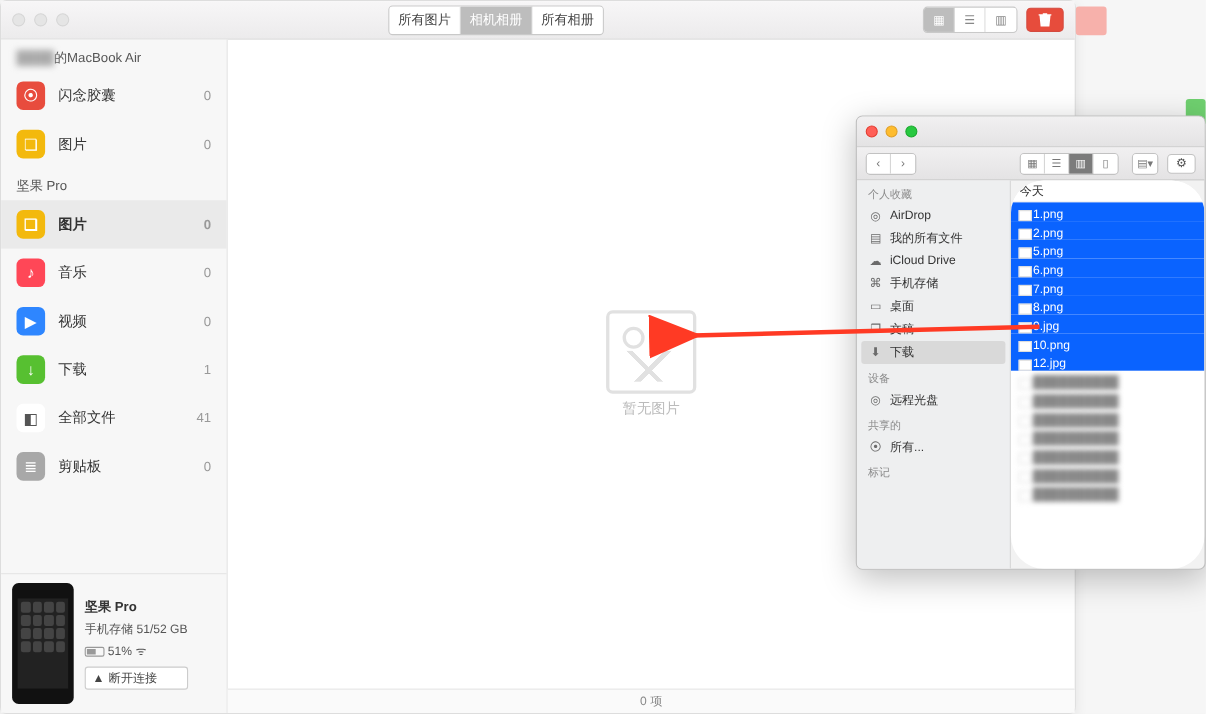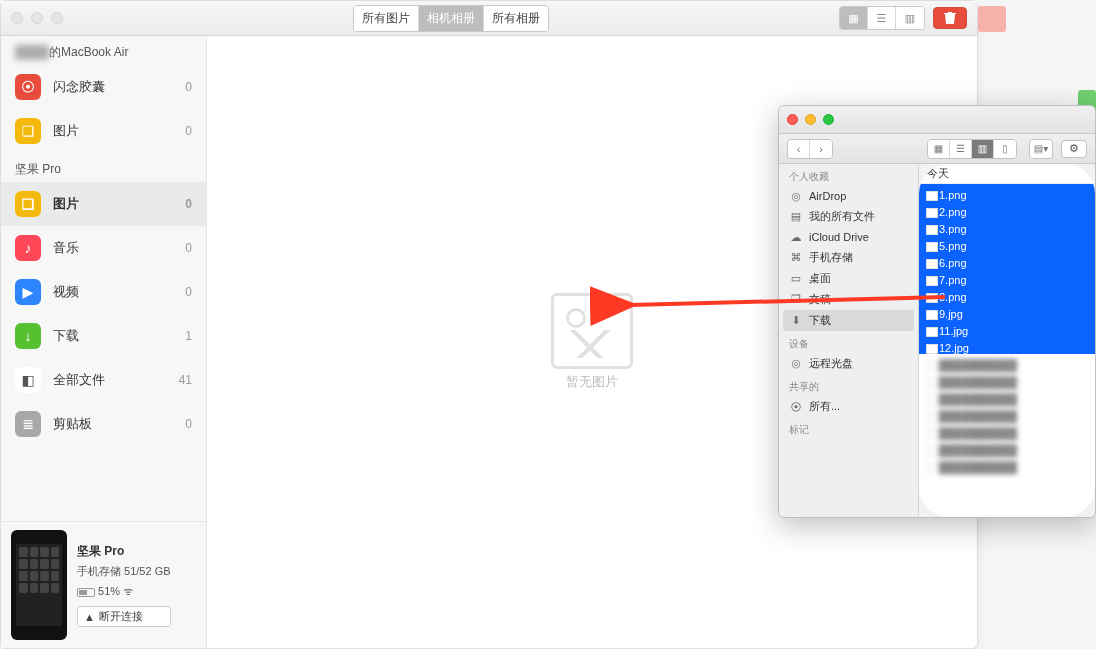--- a/index.html
+++ b/index.html
@@ -189,20 +189,21 @@
           </span>
         </div>
       </div>
     </div>
 
     <div class="main-pane">
       <div class="empty-area">
         <div class="empty-icon"></div>
         <div class="empty-text">暂无图片</div>
       </div>
+      <div class="statusbar">0 项</div>
     </div>
   </div>
 </div>
 
 <div class="pink-tab"></div>
 <div class="green-tab"></div>
 
 <div class="finder">
   <div class="finder-titlebar">
     <div class="ftl">
@@ -282,45 +283,41 @@
           <div class="fl-row sel">
             <span class="fl-fileico"></span>
             <span>1.png</span>
           </div>
           <div class="fl-row sel">
             <span class="fl-fileico"></span>
             <span>2.png</span>
           </div>
           <div class="fl-row sel">
             <span class="fl-fileico"></span>
-            <span>3.png</span>
-          </div>
-          <div class="fl-row sel">
-            <span class="fl-fileico"></span>
             <span>5.png</span>
           </div>
           <div class="fl-row sel">
             <span class="fl-fileico"></span>
             <span>6.png</span>
           </div>
           <div class="fl-row sel">
             <span class="fl-fileico"></span>
             <span>7.png</span>
           </div>
           <div class="fl-row sel">
             <span class="fl-fileico"></span>
             <span>8.png</span>
           </div>
           <div class="fl-row sel">
             <span class="fl-fileico"></span>
             <span>9.jpg</span>
           </div>
           <div class="fl-row sel">
             <span class="fl-fileico"></span>
-            <span>11.jpg</span>
+            <span>10.png</span>
           </div>
           <div class="fl-row sel">
             <span class="fl-fileico"></span>
             <span>12.jpg</span>
           </div>
           <div class="fl-row unsel blur">
             <span class="fl-fileico"></span>
             <span>██████████</span>
           </div>
           <div class="fl-row unsel blur">

